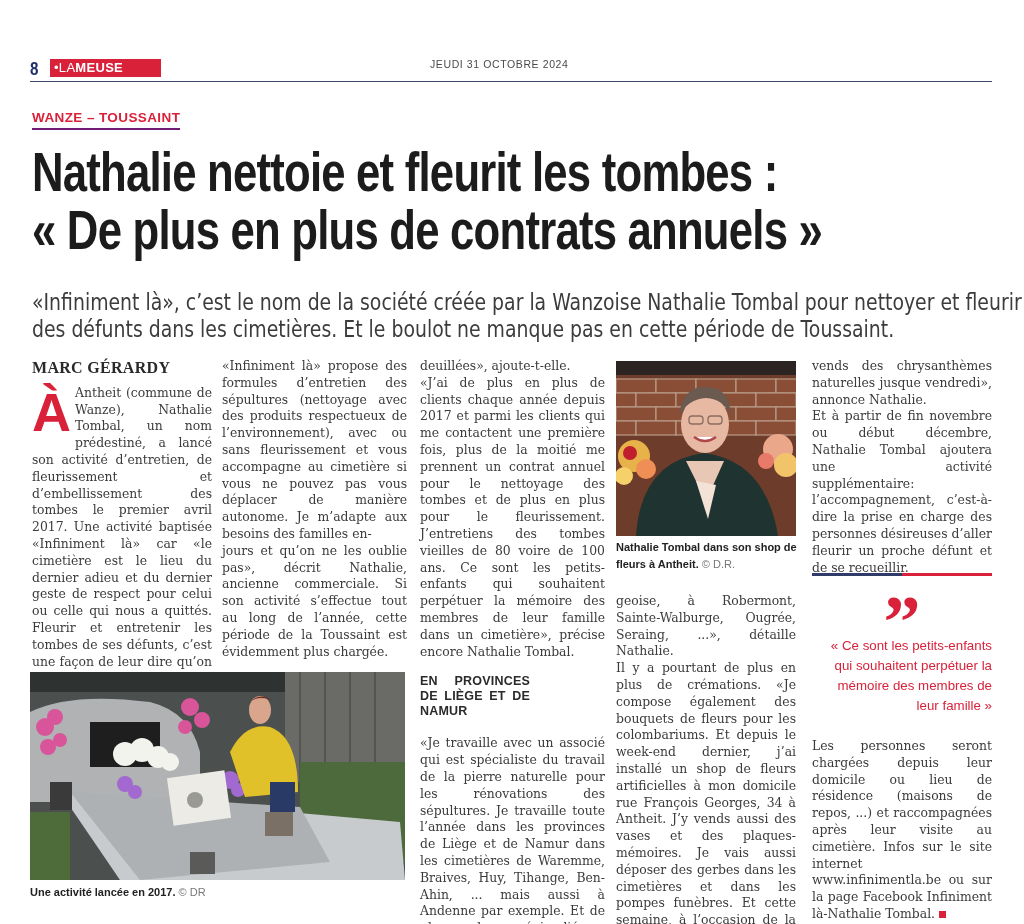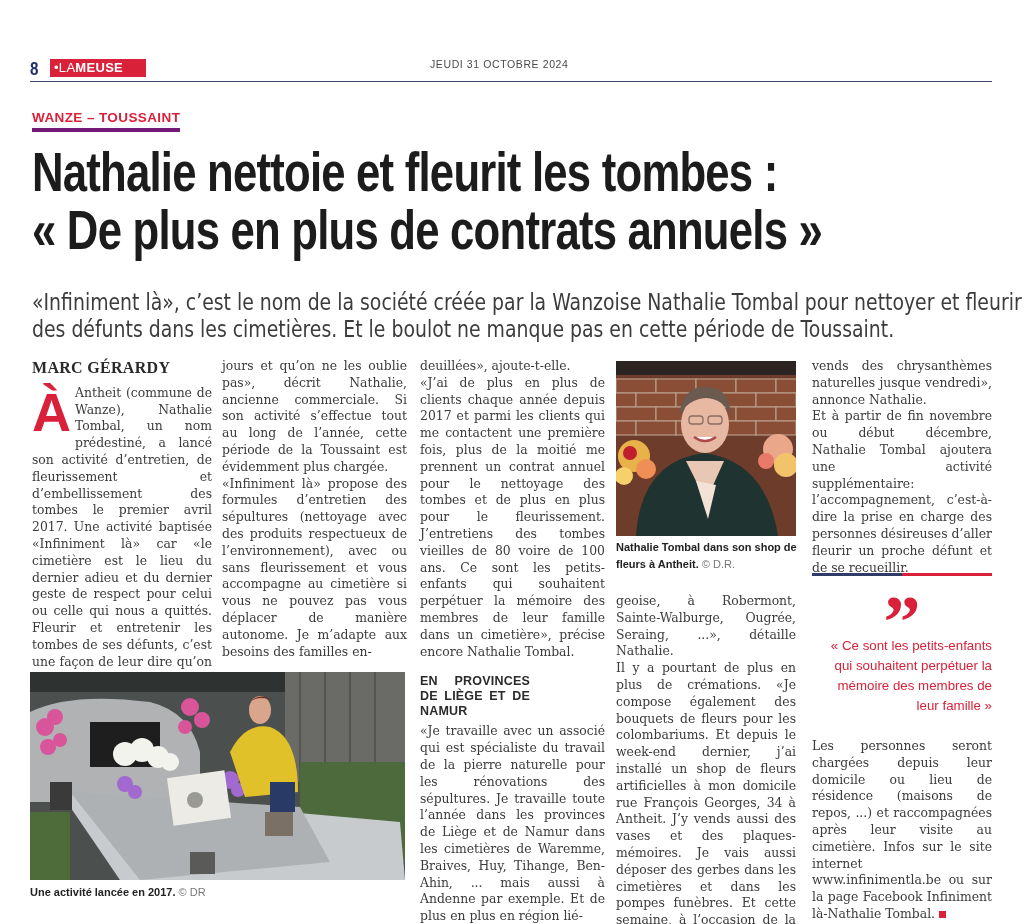--- a/index.html
+++ b/index.html
@@ -1,38 +1,38 @@
 <!DOCTYPE html>
 <html><head>
 <meta charset="utf-8">
 <style>
   * { box-sizing: border-box; margin: 0; padding: 0; }
   html, body { width: 1024px; height: 924px; background: #fff; overflow: hidden; }
   body { position: relative; font-family: "DejaVu Serif", serif; color: #3a3a3a; }
 
   .topbar { position: absolute; left: 30px; top: 56px; width: 962px; height: 26px; border-bottom: 1.5px solid #3d4a6b; }
   .page-num { position: absolute; left: 0; top: 2px; font-family: "Liberation Sans", sans-serif; font-weight: bold; font-size: 19px; color: #1f3068; transform: scaleX(0.8); transform-origin: left; }
-  .logo { position: absolute; left: 20px; top: 3px; width: 96px; height: 18px; background: #d9223a; color: #fff; font-family: "Liberation Sans", sans-serif; font-size: 13px; line-height: 18px; padding-left: 4px; letter-spacing: 0.3px; }
+  .logo { position: absolute; left: 20px; top: 3px; width: 111px; height: 18px; background: #d9223a; color: #fff; font-family: "Liberation Sans", sans-serif; font-size: 13px; line-height: 18px; padding-left: 4px; letter-spacing: 0.3px; }
   .logo .la { font-weight: normal; }
   .logo .meuse { font-weight: bold; }
   .date { position: absolute; left: 400px; top: 2px; font-family: "Liberation Sans", sans-serif; font-size: 10.5px; color: #4a4a4a; letter-spacing: 0.6px; }
 
-  .kicker { position: absolute; left: 32px; top: 110px; font-family: "Liberation Sans", sans-serif; font-weight: 900; font-size: 13.5px; color: #d9223a; letter-spacing: 0.4px; padding-bottom: 3px; border-bottom: 4px solid #701a75; }
+  .kicker { position: absolute; left: 32px; top: 110px; font-family: "Liberation Sans", sans-serif; font-weight: 900; font-size: 13.5px; color: #d9223a; letter-spacing: 0.4px; padding-bottom: 3px; border-bottom: 2px solid #701a75; }
 
   .headline { position: absolute; left: 32px; top: 143px; width: 975px; font-family: "Liberation Sans", sans-serif; font-weight: bold; font-size: 56px; line-height: 58px; color: #1c1c1c; letter-spacing: -1px; }
   .headline span { display: block; transform: scaleX(0.78); transform-origin: left; white-space: nowrap; }
 
   .lede { position: absolute; left: 32px; top: 289px; width: 975px; font-family: "DejaVu Sans", sans-serif; font-size: 23px; line-height: 27px; color: #3c3c3c; }
   .lede span { display: block; transform: scaleX(0.82); transform-origin: left; white-space: nowrap; }
 
   .col { position: absolute; font-size: 12.4px; line-height: 16.8px; text-align: justify; color: #3b3b3b; }
   .col p { margin: 0; }
   .byline { font-family: Liberation Serif, serif; font-weight: bold; font-size: 16px; letter-spacing: 0.3px; color: #2a2a2a; margin-bottom: 8px; }
   .dropcap { float: left; font-family: "Liberation Sans", sans-serif; font-weight: bold; color: #d9223a; font-size: 54px; line-height: 48px; margin: 3px 4px 0 0; }
-  .subhead { font-family: "Liberation Sans", sans-serif; font-weight: bold; font-size: 12.5px; line-height: 15px; color: #2a2a2a; margin: 14px 0 4px; letter-spacing: 0.2px; }
+  .subhead { font-family: "Liberation Sans", sans-serif; font-weight: bold; font-size: 12.5px; line-height: 15px; color: #2a2a2a; margin: 14px 0 16px; letter-spacing: 0.2px; }
 
   .photo { position: absolute; overflow: hidden; }
   .caption { position: absolute; font-family: "Liberation Sans", sans-serif; font-size: 11px; line-height: 17px; color: #222; }
   .caption b { font-weight: bold; }
   .caption .credit { color: #777; font-weight: normal; margin-top: 44px; }
 
   .quote-box { position: absolute; left: 812px; top: 573px; width: 180px; }
   .quote-rule { height: 3px; background: linear-gradient(to right, #2e3b6b 0 50%, #d9223a 50% 100%); }
   .quote-mark { text-align: center; font-family: "Liberation Serif", serif; font-weight: bold; font-size: 74px; line-height: 60px; color: #d9223a; margin-top: 16px; height: 38px; }
   .quote-text { text-align: right; font-family: "Liberation Sans", sans-serif; font-size: 13.3px; line-height: 20px; color: #d9223a; margin-top: 6px; }
@@ -62,22 +62,22 @@
 </div>
 
 <div class="col" style="left:32px; top:360px; width:180px;">
   <div class="byline">MARC GÉRARDY</div>
   <p>
     <span class="dropcap">À</span><span>Antheit (commune de Wanze), Nathalie Tombal, un nom prédestiné, a lancé son activité d’entretien, de fleurissement et d’embellissement des tombes le premier avril 2017. Une activité baptisée «Infiniment là» car «le cimetière est le lieu du dernier adieu et du dernier geste de respect pour celui ou celle qui nous a quittés. Fleurir et entretenir les tombes de ses défunts, c’est une façon de leur dire qu’on les aime tou-</span>
   </p>
 </div>
 
 <div class="col" style="left:222px; top:358px; width:185px;">
+  <p>«Infiniment là» propose des formules d’entretien des sépultures (nettoyage avec des produits respectueux de l’environnement), avec ou sans fleurissement et vous accompagne au cimetière si vous ne pouvez pas vous déplacer de manière autonome. Je m’adapte aux besoins des familles en-</p>
   <p>jours et qu’on ne les oublie pas», décrit Nathalie, ancienne commerciale. Si son activité s’effectue tout au long de l’année, cette période de la Toussaint est évidemment plus chargée.</p>
-  <p>«Infiniment là» propose des formules d’entretien des sépultures (nettoyage avec des produits respectueux de l’environnement), avec ou sans fleurissement et vous accompagne au cimetière si vous ne pouvez pas vous déplacer de manière autonome. Je m’adapte aux besoins des familles en-</p>
 </div>
 
 <div class="col" style="left:420px; top:358px; width:185px;">
   <p>deuillées», ajoute-t-elle.</p>
   <p>«J’ai de plus en plus de clients chaque année depuis 2017 et parmi les clients qui me contactent une première fois, plus de la moitié me prennent un contrat annuel pour le nettoyage des tombes et de plus en plus pour le fleurissement. J’entretiens des tombes vieilles de 80 voire de 100 ans. Ce sont les petits-enfants qui souhaitent perpétuer la mémoire des membres de leur famille dans un cimetière», précise encore Nathalie Tombal.</p>
   <div class="subhead" style="width:110px;">EN PROVINCES DE LIÈGE ET DE NAMUR</div>
   <p>«Je travaille avec un associé qui est spécialiste du travail de la pierre naturelle pour les rénovations des sépultures. Je travaille toute l’année dans les provinces de Liège et de Namur dans les cimetières de Waremme, Braives, Huy, Tihange, Ben-Ahin, ... mais aussi à Andenne par exemple. Et de plus en plus en région lié-</p>
 </div>
 
 <div class="photo" style="left:616px; top:361px; width:180px; height:175px;">

